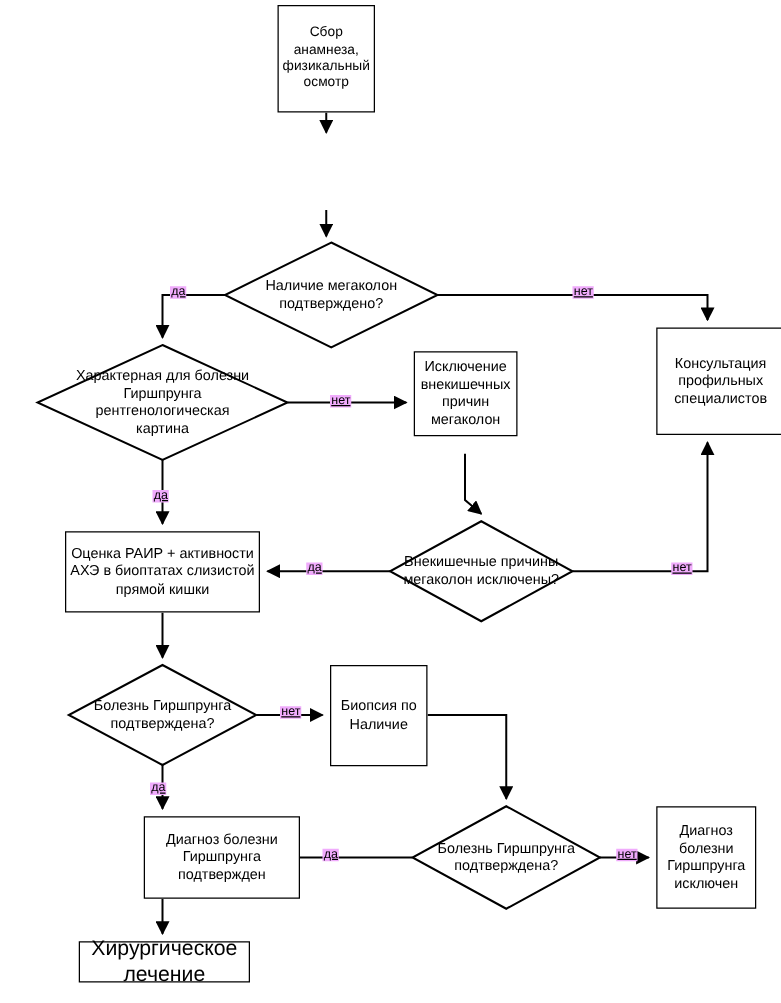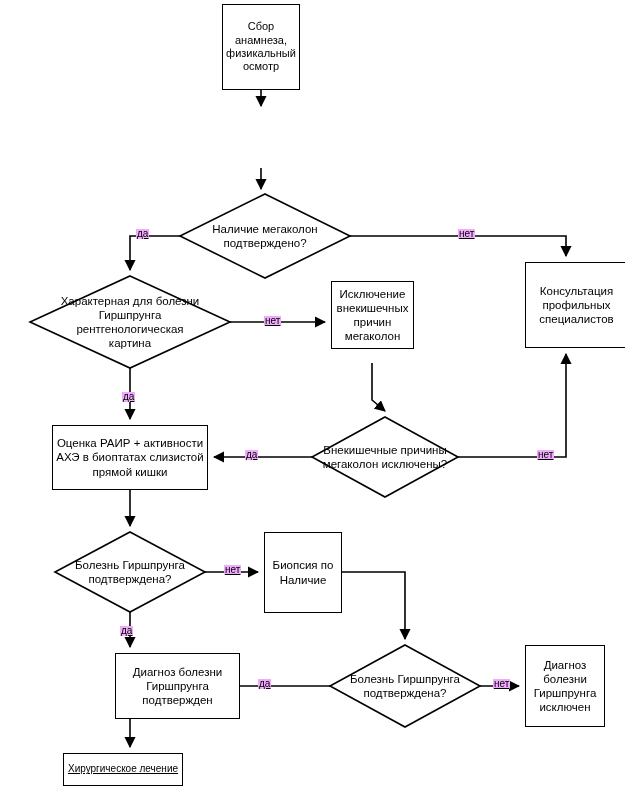--- a/index.html
+++ b/index.html
@@ -148,21 +148,21 @@
 
   <div class="node box" style="left:67px; top:653px; width:125px; height:66px; font-size:11.5px;margin-left:48px;">Диагноз болезни
 Гиршпрунга
 подтвержден</div>
 
   <div class="node box" style="left:525px; top:645px; width:80px; height:82px; font-size:11.5px;">Диагноз
 болезни
 Гиршпрунга
 исключен</div>
 
-  <div class="node box" style="left:63px; top:753px; width:120px; height:33px; font-size:10px;text-decoration:underline;">Хирургическое лечение</div>
+  <div class="node box" style="left:63px; top:753px; width:137px; height:33px; font-size:17px;">Хирургическое лечение</div>
 
   <div class="edge-label" style="left:136px; top:229px; font-size:10px;">да</div>
   <div class="edge-label" style="left:458px; top:229px; font-size:10px;">нет</div>
   <div class="edge-label" style="left:122px; top:392px; font-size:10px;">да</div>
   <div class="edge-label" style="left:264px; top:316px; font-size:10px;">нет</div>
   <div class="edge-label" style="left:245px; top:450px; font-size:10px;">да</div>
   <div class="edge-label" style="left:537px; top:450px; font-size:10px;">нет</div>
   <div class="edge-label" style="left:224px; top:565px; font-size:10px;">нет</div>
   <div class="edge-label" style="left:120px; top:626px; font-size:10px;">да</div>
   <div class="edge-label" style="left:258px; top:679px; font-size:10px;">да</div>

